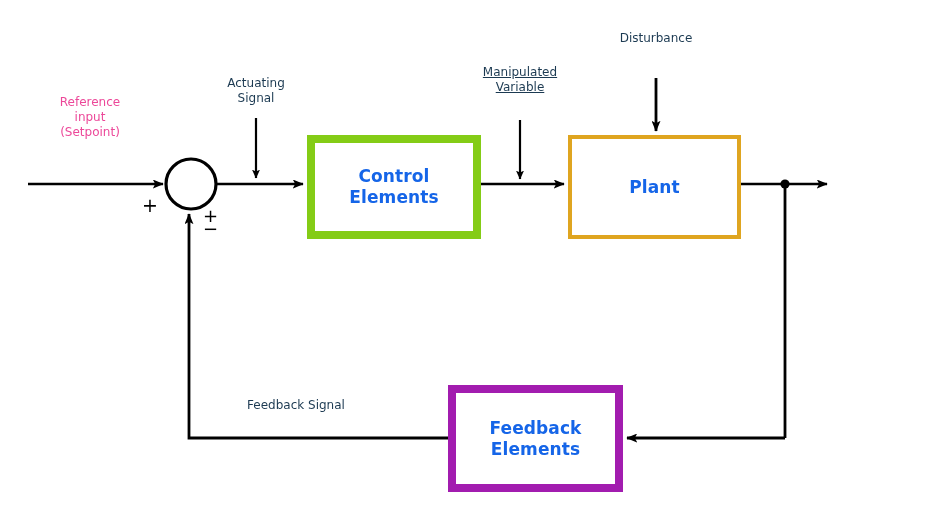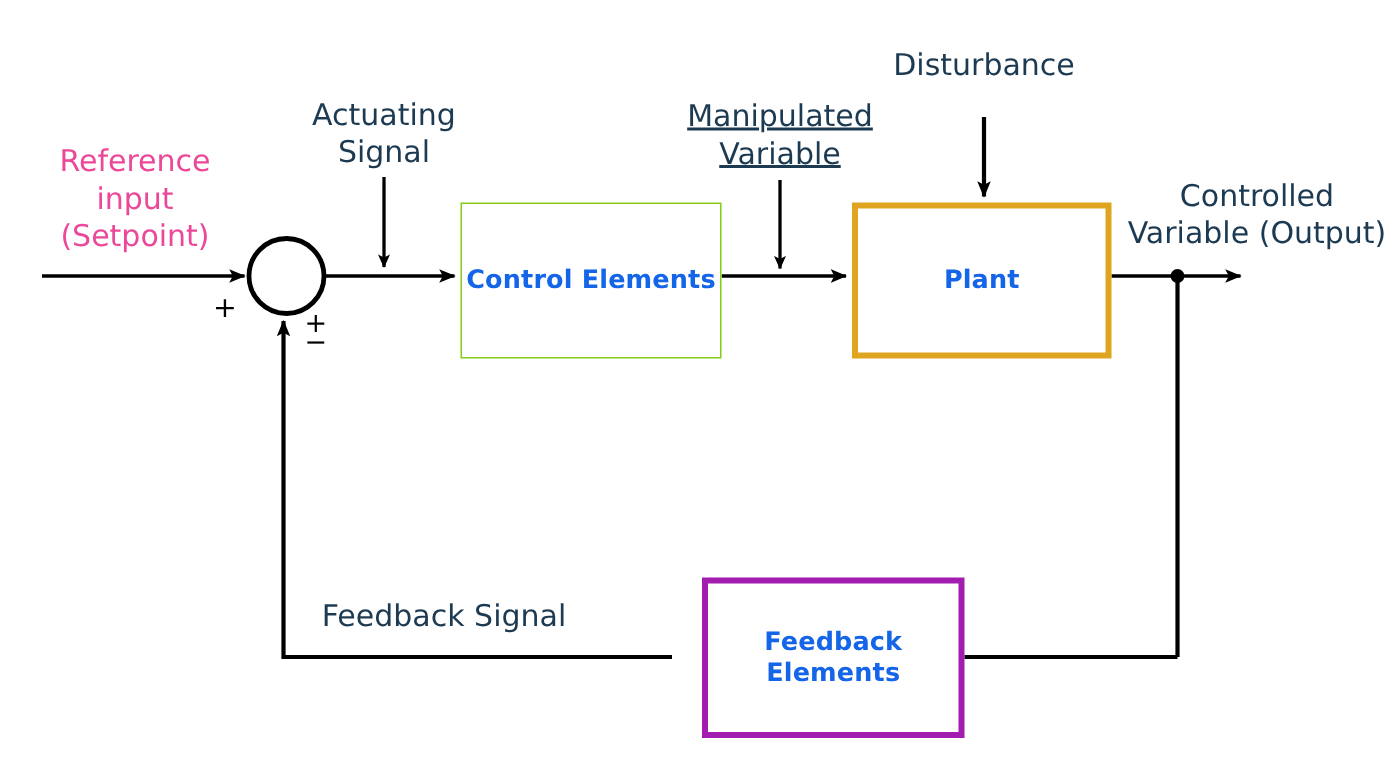--- a/index.html
+++ b/index.html
@@ -32,21 +32,21 @@
     text-align: center;
     font-weight: bold;
     font-size: 17px;
     line-height: 1.22;
     letter-spacing: 0.1px;
     z-index: 3;
   }
   .lbl {
     position: absolute;
     text-align: center;
-    font-size: 20px;
+    font-size: 12px;
     line-height: 1.25;
     white-space: pre-line;
     z-index: 4;
   }
   .sign {
     position: absolute;
     z-index: 5;
     font-size: 19px;
     line-height: 1;
     color: #000000;
@@ -97,48 +97,46 @@
       <circle cx="785" cy="184" r="4.6" fill="#000000" stroke="none"></circle>
 
       <path d="M785,184 L785,438" stroke-width="2.8"></path>
 
       <path d="M785,438 L627,438" stroke-width="2.8" marker-end="url(#ah)"></path>
 
       <path d="M448,438 L189,438 L189,214" stroke-width="2.8" marker-end="url(#ah)"></path>
     </g>
   </svg>
 
-  <div class="blk" style="left:307px; top:135px; width:174px; height:104px; border:1px solid #84cc16; color:#1565E8;">
+  <div class="blk" style="left:307px; top:135px; width:174px; height:104px; border:8px solid #84cc16; color:#1565E8;">
     <span>Control
 Elements</span>
   </div>
 
   <div class="blk" style="left:568px; top:135px; width:173px; height:104px; border:4px solid #DFA520; color:#1565E8;">
     <span>Plant</span>
   </div>
 
-  <div class="blk" style="left:468px; top:385px; width:175px; height:107px; border:4px solid #a21caf; color:#1565E8;">
+  <div class="blk" style="left:448px; top:385px; width:175px; height:107px; border:8px solid #a21caf; color:#1565E8;">
     <span>Feedback
 Elements</span>
   </div>
 
   <div class="lbl" style="left:10px; top:95px; width:160px; color:#ec4899;">Reference
 input
 (Setpoint)</div>
 
-  <div class="lbl" style="left:186px; top:64px; width:140px; color:#1C3A52;text-align:center;">Actuating
+  <div class="lbl" style="left:186px; top:76px; width:140px; color:#1C3A52;text-align:center;">Actuating
 Signal</div>
 
   <div class="lbl" style="left:450px; top:65px; width:140px; color:#1C3A52;text-decoration:underline;">Manipulated
 Variable</div>
 
   <div class="lbl" style="left:576px; top:31px; width:160px; color:#1C3A52;">Disturbance</div>
 
-  <div class="lbl" style="left:748px; top:118px; width:180px; color:#1C3A52;">Controlled
-Variable (Output)</div>
 
   <div class="lbl" style="left:206px; top:398px; width:180px; color:#1C3A52;">Feedback Signal</div>
 
   <div class="sign" style="left:142px; top:196px;">+</div>
 
   <div class="sign sign-pm" style="left:203px; top:210px;">
     <span>+</span>
     <span>−</span>
   </div>
 

